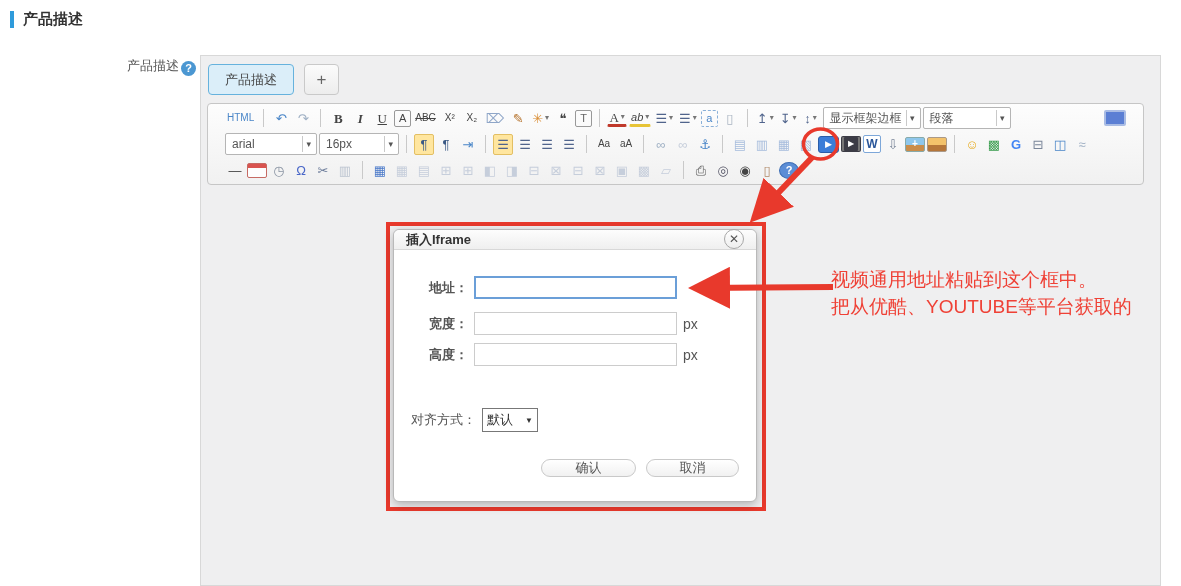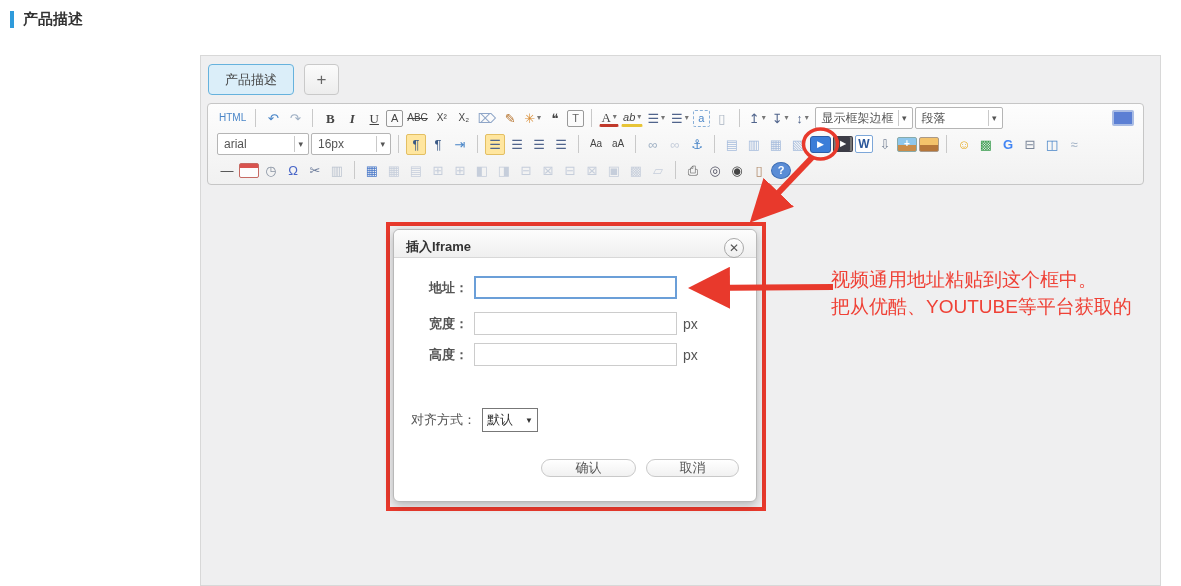--- a/index.html
+++ b/index.html
@@ -15,21 +15,21 @@
   .form-label { position:absolute; left:0; top:57px; width:196px; text-align:right; font-size:13px; color:#555; }
   .help-ic { display:inline-block; width:15px; height:15px; line-height:15px; border-radius:50%; background:#4b97d2; color:#fff; font-size:11px; font-weight:bold; text-align:center; vertical-align:-2px; margin-left:2px; }
 
   
   .container { position:absolute; left:200px; top:55px; width:961px; height:531px; background:#efeff0; border:1px solid #d8d8d8; }
   .tabs { position:absolute; left:7px; top:8px; display:flex; gap:10px; }
   .tab-active { width:86px; height:31px; background:#dbeef9; border:1px solid #66b2dd; border-radius:4px; display:flex; align-items:center; justify-content:center; font-size:13px; color:#444; }
   .tab-add { width:35px; height:31px; background:linear-gradient(#fbfbfb,#ededed); border:1px solid #c9c9c9; border-radius:4px; display:flex; align-items:center; justify-content:center; font-size:17px; color:#666; }
 
   
-  .toolbar { position:absolute; left:6px; top:47px; width:937px; height:82px; background:linear-gradient(#fdfdfd,#f1f1f1); border:1px solid #c6c6c6; border-radius:4px; padding:1px 0; }
+  .toolbar { position:absolute; left:6px; top:47px; width:937px; height:82px; background:linear-gradient(#fdfdfd,#f1f1f1); border:1px solid #c6c6c6; border-radius:4px; padding:1px 8px; }
   .tb-row { display:flex; align-items:center; gap:2px; padding:0 9px; height:26px; }
   .tb-btn { min-width:20px; height:21px; display:inline-flex; align-items:center; justify-content:center; font-size:13px; color:#444; border:1px solid transparent; border-radius:2px; cursor:pointer; padding:0 1px; line-height:1; }
   .tb-btn.act { background:#ffe69f; border:1px solid #e3bf63; }
   .tb-sep { width:1px; height:18px; background:#c9c9c9; margin:0 5px; flex:none; }
   .tb-caret { font-size:8px; color:#777; margin-left:2px; }
   .tb-select { display:inline-flex; align-items:center; justify-content:space-between; background:#fff; border:1px solid #b5b5b5; height:22px; padding:0 2px 0 6px; font-size:12px; color:#555; border-radius:2px; cursor:pointer; flex:none; }
   .tb-sel-arrow { font-size:9px; color:#555; border-left:1px solid #c9c9c9; padding:3px 3px; margin-left:4px; }
   .b-serif { font-family:"Liberation Serif","DejaVu Serif",serif; font-weight:bold; }
   .i-serif { font-family:"Liberation Serif","DejaVu Serif",serif; font-style:italic; font-weight:bold; }
   .u-serif { font-family:"Liberation Serif","DejaVu Serif",serif; text-decoration:underline; }
@@ -47,21 +47,21 @@
   .ic-pic { width:19px; height:15px; border:1px solid #8aa; background:linear-gradient(#8ec7ec 55%, #c98d4b 45%); color:#fff; font-size:10px; font-weight:bold; border-radius:2px; }
   .ic-pic2 { width:19px; height:15px; border:1px solid #a98; background:linear-gradient(#f3c26b 55%, #b5763a 45%); border-radius:2px; }
   .ic-cal { width:17px; height:15px; border:1px solid #c66a63; background:linear-gradient(#d9534f 0 4px, #fdfdfd 4px); border-radius:2px; }
   .ic-help { width:17px; height:17px; background:#5b8dd6; border:1px solid #3f6fb5; color:#fff; border-radius:50%; font-size:11px; font-weight:bold; }
 
   .editor-content { position:absolute; left:6px; top:129px; width:937px; height:395px; }
 
   
   .ann-frame { position:absolute; left:386px; top:222px; width:380px; height:289px; border:4px solid #e8392c; pointer-events:none; }
   .dialog { position:absolute; left:393px; top:229px; width:364px; height:273px; background:#fff; border:1px solid #b9b9b9; border-radius:6px; box-shadow:0 3px 10px rgba(0,0,0,.25); }
-  .dlg-title { height:28px; background:linear-gradient(#fdfdfd,#efefef); border-bottom:1px solid #d8d8d8; border-radius:6px 6px 0 0; display:flex; align-items:flex-start; padding:8px 12px; font-size:13px; font-weight:bold; color:#333; }
+  .dlg-title { height:20px; background:linear-gradient(#fdfdfd,#efefef); border-bottom:1px solid #d8d8d8; border-radius:6px 6px 0 0; display:flex; align-items:flex-end; padding:0 12px; font-size:13px; font-weight:bold; color:#333; }
   .dlg-close { margin-left:auto; width:20px; height:20px; border:1px solid #a8a8a8; border-radius:50%; background:linear-gradient(#fff,#eee); display:flex; align-items:center; justify-content:center; font-size:12px; color:#555; cursor:pointer; }
   .dlg-row { position:absolute; left:0; width:100%; display:flex; align-items:center; font-size:13px; color:#555; }
   .dlg-lab { width:74px; text-align:right; flex:none;font-weight:bold; }
   .inp { height:23px; width:203px; border:1px solid #ccc; background:#fff; margin-left:6px; font-size:13px; padding:0 4px; }
   .inp-addr { border:2px solid #6b9fd8; }
   .unit { margin-left:6px; color:#555; font-size:14px; }
   .chk { width:13px; height:13px; margin-left:5px; }
   .dlg-sel { margin-left:6px; width:56px; height:24px; border:1px solid #777; background:#fff; display:inline-flex; align-items:center; justify-content:space-between; padding:0 4px; font-size:13px; color:#333; cursor:pointer; }
   .dlg-sel .ar { font-size:8px; color:#333; }
   .dlg-btn { position:absolute; height:18px; border:1px solid #c9c9c9; border-radius:11px; background:linear-gradient(#fff,#f1f1f1); font-size:13px; color:#555; display:flex; align-items:center; justify-content:center; cursor:pointer; }
@@ -73,20 +73,23 @@
 </head>
 <body>
 
 <div id="stage">
 
   <div class="page-header">
     <div class="hbar"></div>
     <div class="htitle">产品描述</div>
   </div>
 
+  <div class="form-label">
+    <span>产品描述</span><span class="help-ic">?</span>
+  </div>
 
   <div class="container">
     <div class="tabs">
       <div class="tab-active">产品描述</div>
       <div class="tab-add">+</div>
     </div>
 
     <div class="toolbar">
       <div class="tb-row">
           <span class="tb-btn small2" style="color: rgb(74, 134, 200);">HTML</span>

